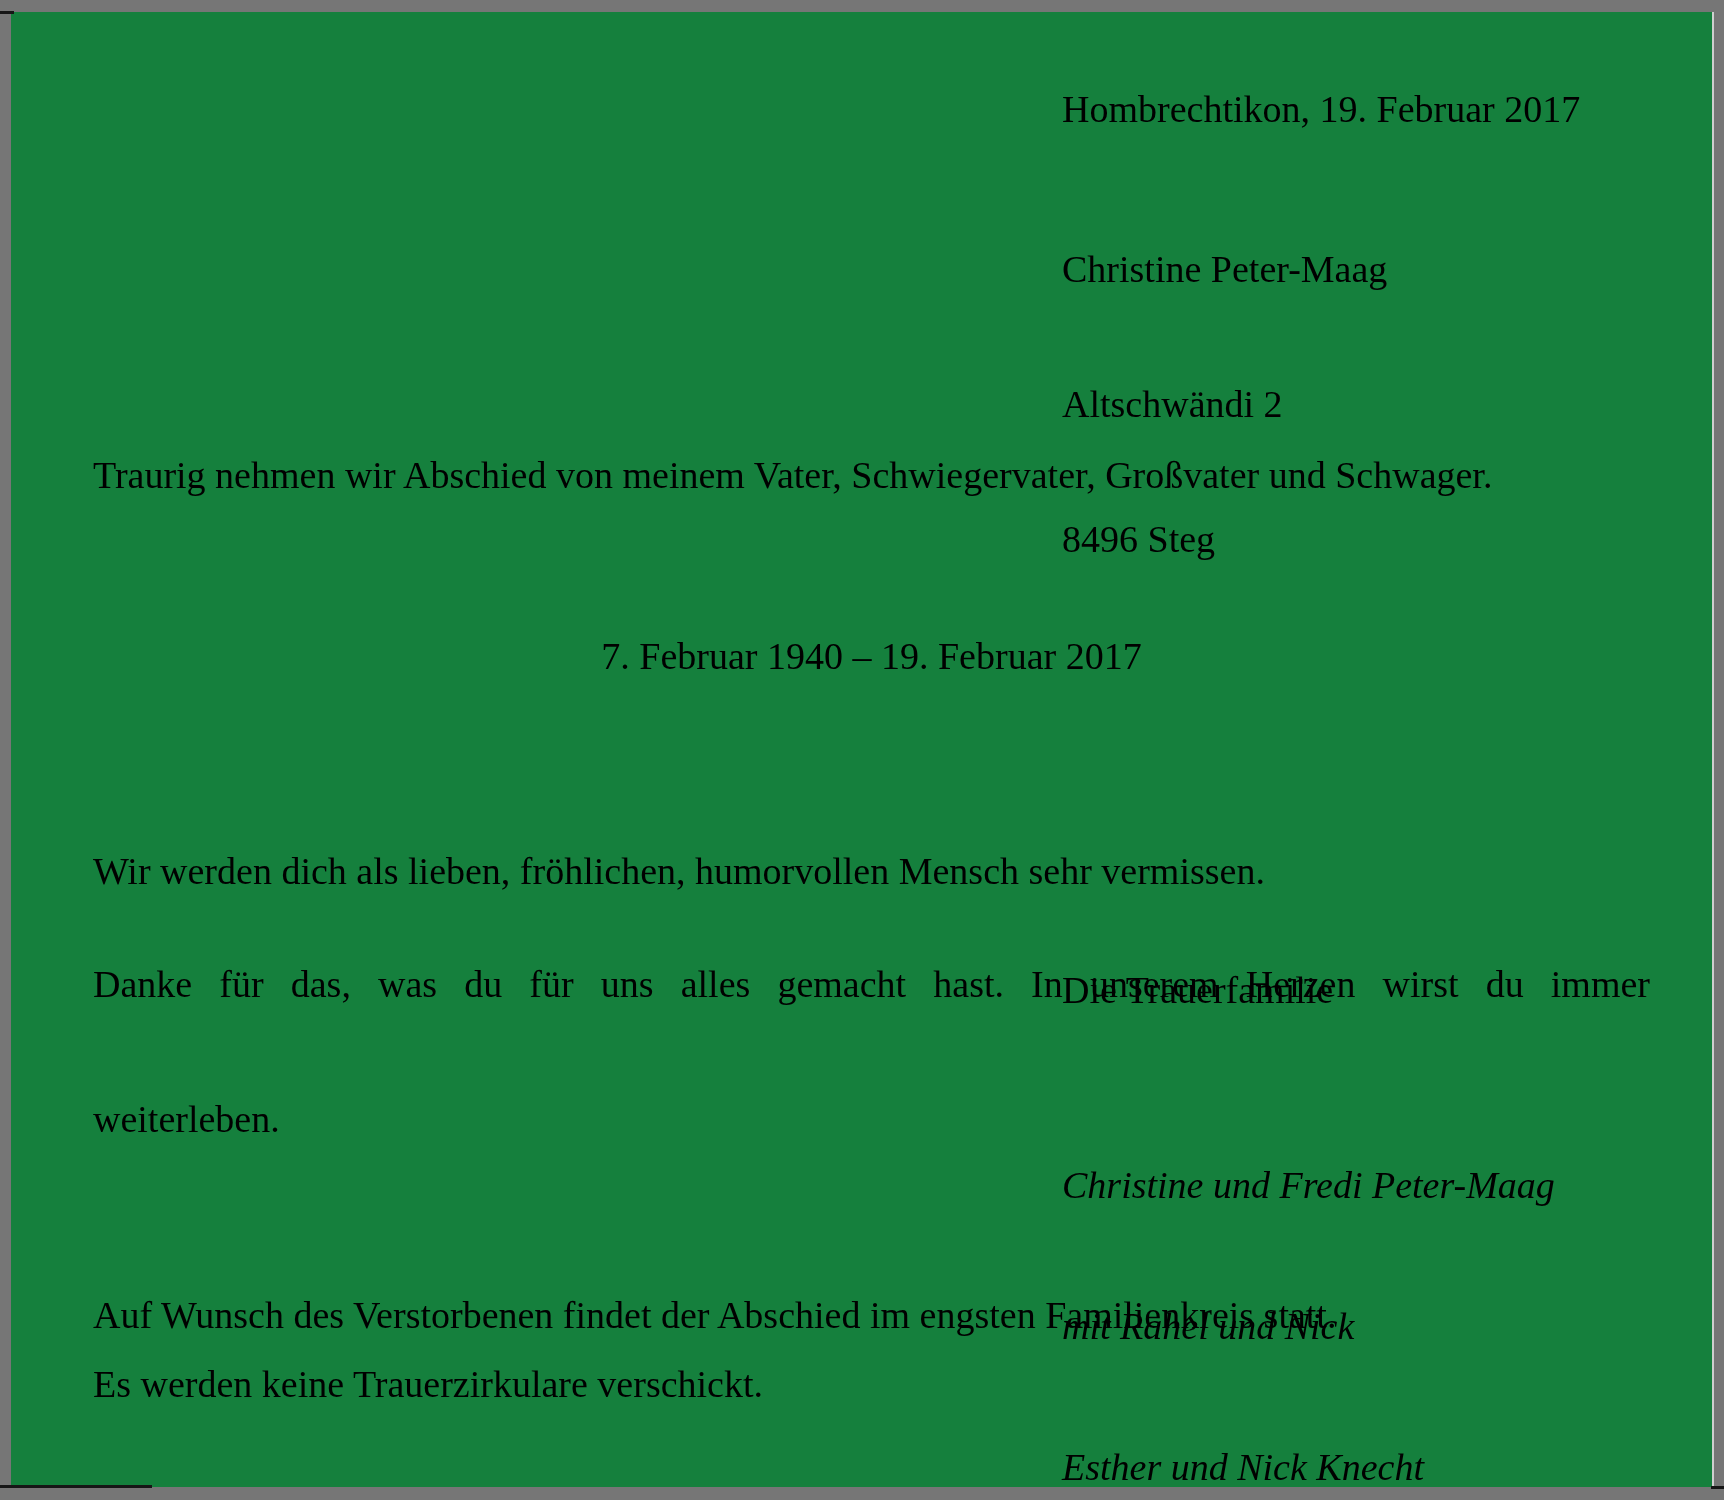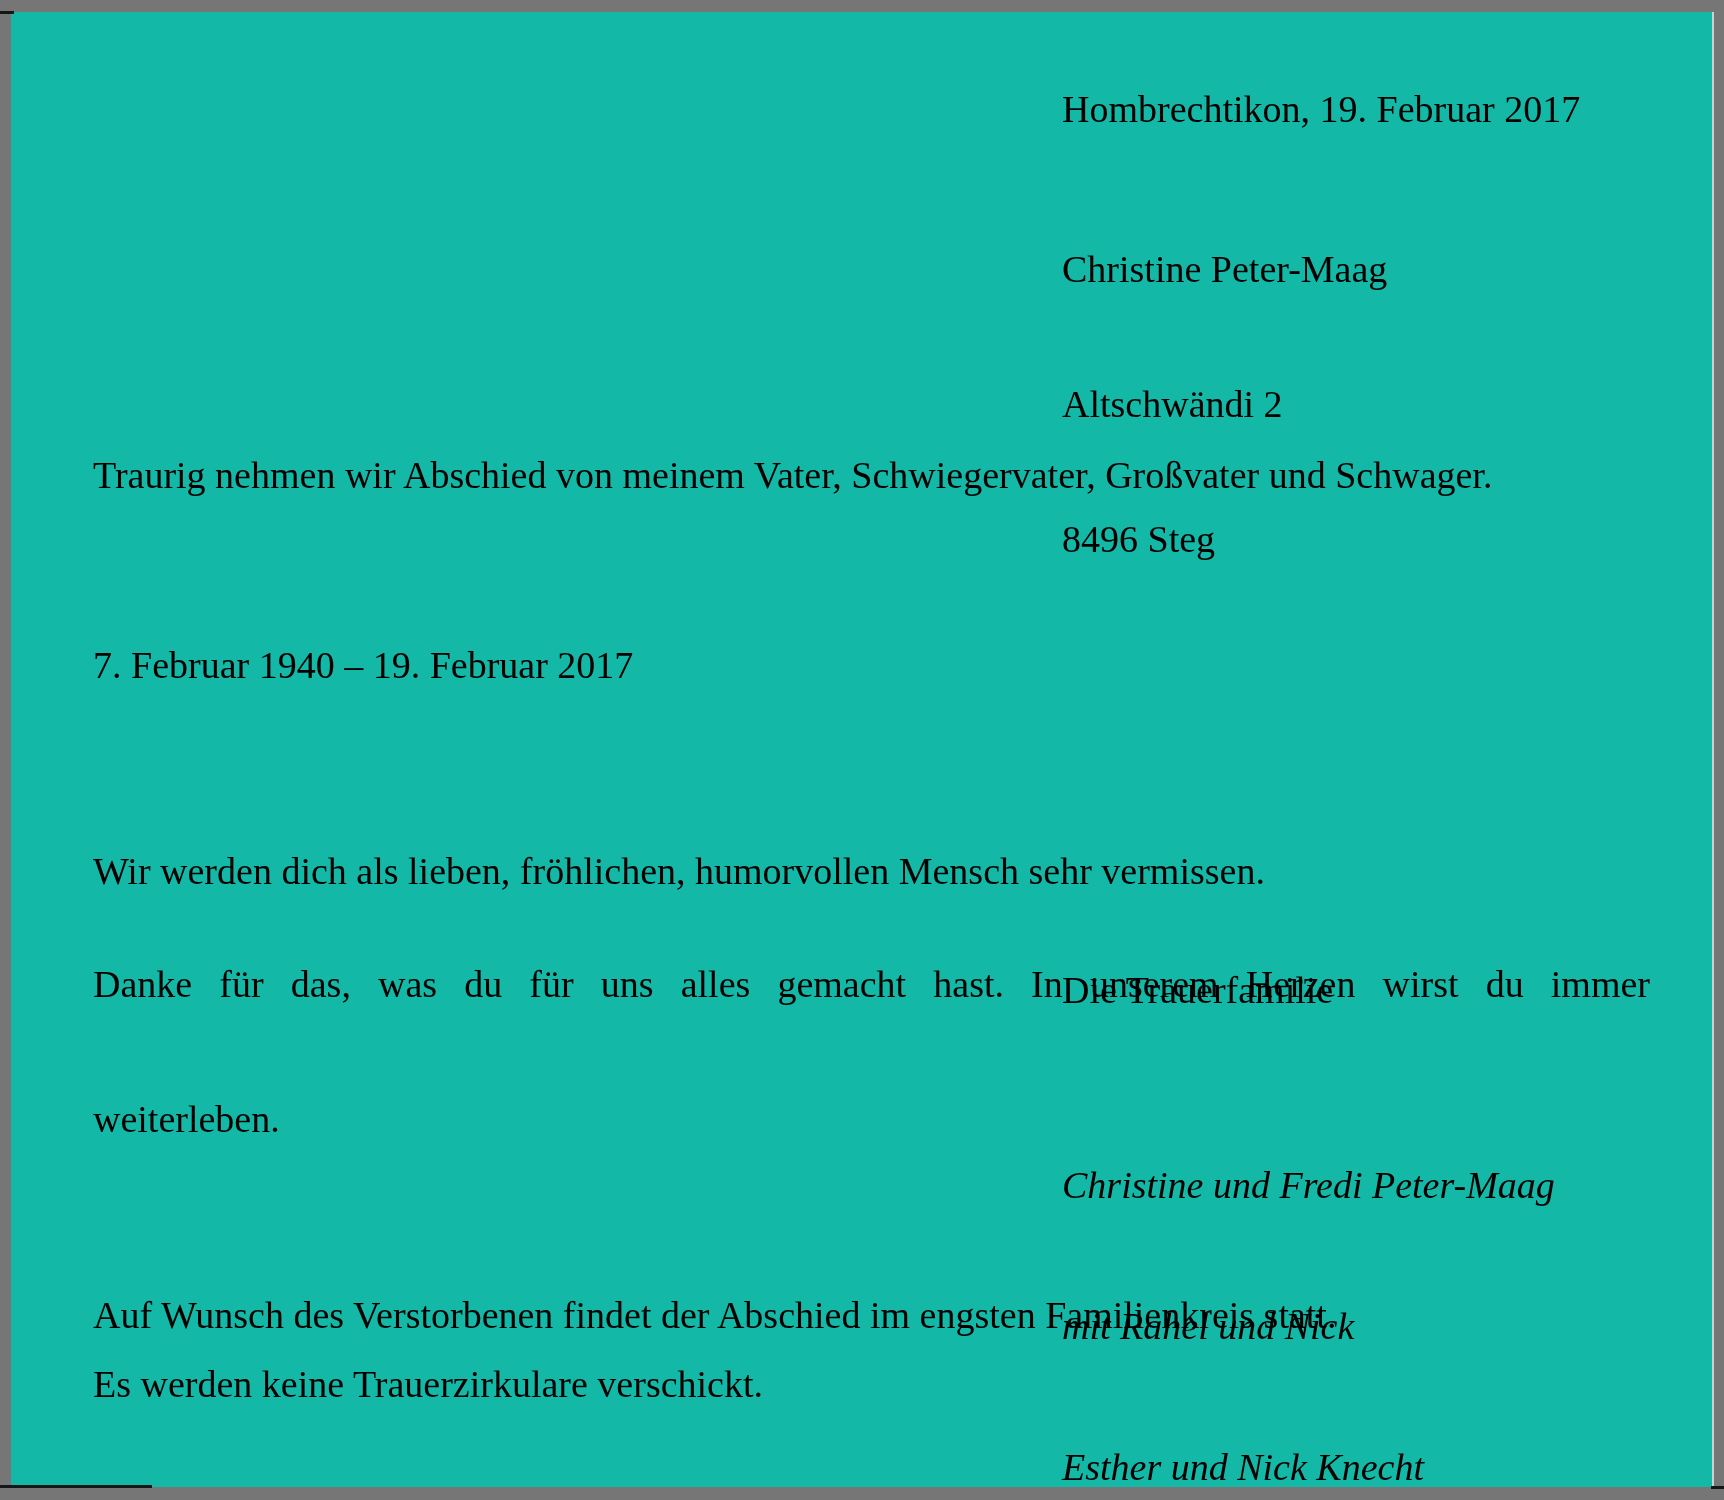--- a/index.html
+++ b/index.html
@@ -14,21 +14,21 @@
     overflow: hidden;
     font-family: "Liberation Serif", "DejaVu Serif", serif;
     color: #000000;
   }
   .paper {
     position: absolute;
     left: 11px;
     top: 12px;
     width: 1701px;
     height: 1475px;
-    background: #14b8a6;
+    background: #15803d;
     border-right: 2px solid #cfcfcf;
   }
   
   .artifact {
     position: absolute;
     background: #161616;
   }
   .artifact.tl { left: 0; top: 11px; width: 14px; height: 3px; }
   .artifact.bl { left: 0; top: 1485px; width: 152px; height: 3px; }
   .artifact.br { left: 1711px; top: 1486px; width: 13px; height: 3px; }
@@ -47,21 +47,21 @@
   .address         { top: 145px; }
   .intro           { top: 441px; }
   .deceased-name {
     top: 529px;
     text-align: center;
     font-weight: bold;
     font-size: 84px;
     line-height: 92px;
     letter-spacing: -1px;
   }
-  .life-dates      { top: 622px; text-align: left; margin-top: 9px; }
+  .life-dates      { top: 622px; text-align: center; }
   .para1           { top: 747px; }
   .para2           { top: 860px; }
   .stretch {
     text-align: justify;
     text-align-last: justify;
   }
   .signature       { top: 956px; }
   .family-members  { top: 1056px; font-style: italic; line-height: 47px; }
   .notice1         { top: 1281px; }
   .notice2         { top: 1350px; }

